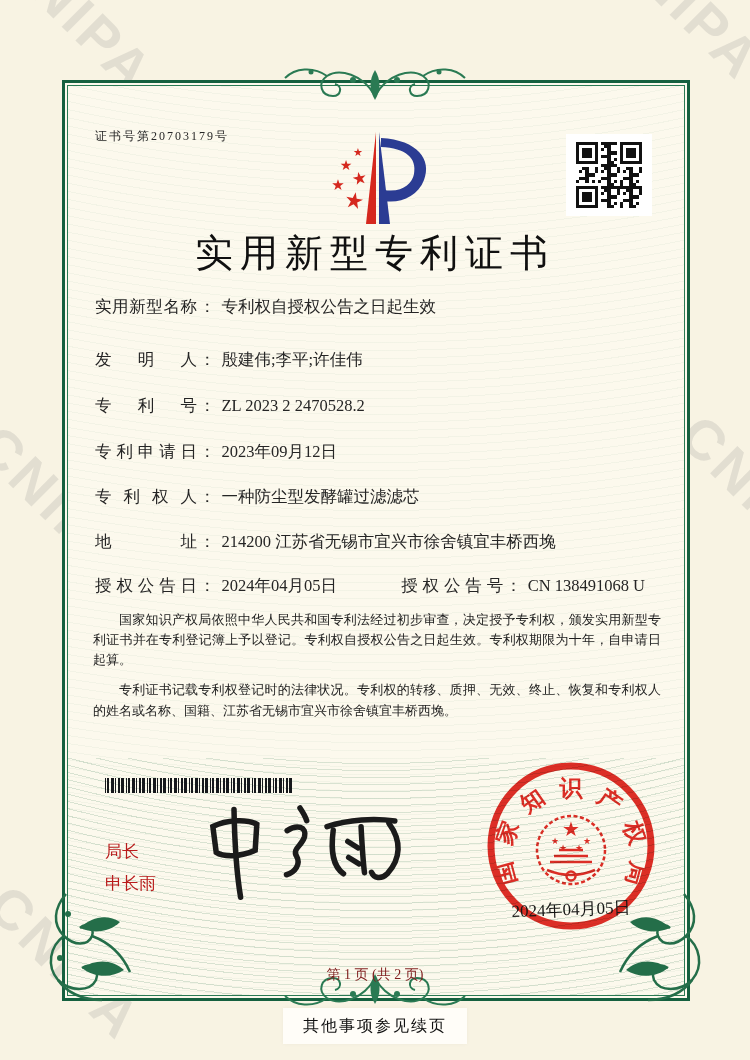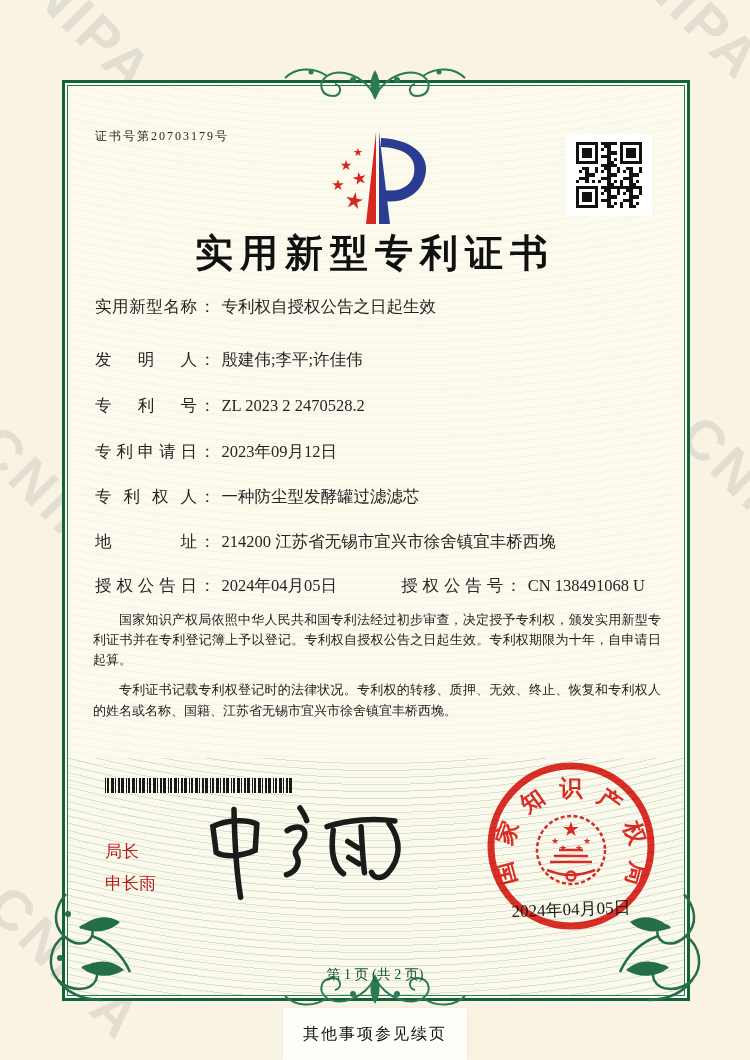--- a/index.html
+++ b/index.html
@@ -41,21 +41,21 @@
     position:absolute;left:95px;top:128px;font-size:12px;color:#262626;
     letter-spacing:2px;
   }
   .logo{position:absolute;left:302px;top:128px;}
   .qr-wrap{
     position:absolute;left:566px;top:134px;width:86px;height:82px;
     background:#fff;display:flex;align-items:center;justify-content:center;
   }
   .title{
     position:absolute;left:0;top:228px;width:100%;text-align:center;
-    font-size:38px;font-weight:bold;color:#101010;letter-spacing:7px;
+    font-size:38px;font-weight:normal;color:#101010;letter-spacing:7px;
   }
   
   .fields{position:absolute;left:95px;top:0;width:575px;font-size:16.5px;color:#252525;}
   .frow{position:absolute;white-space:nowrap;}
   .flabel{display:inline-flex;width:102px;vertical-align:bottom;}
   .jc{justify-content:space-between;}
   .fcolon{margin:0 6px 0 2px;}
   .frow2{display:inline-block;margin-left:60px;}
   
   .paras{
@@ -67,24 +67,24 @@
   .barcode{position:absolute;left:105px;top:778px;}
   .signer{
     position:absolute;left:105px;top:836px;
     font-family:"Liberation Sans","DejaVu Sans",sans-serif;
     font-size:17px;color:#b91c1c;line-height:32px;
   }
   .signature{position:absolute;left:190px;top:796px;}
   .seal{position:absolute;left:483px;top:758px;mix-blend-mode:multiply;}
   .page-info{
     position:absolute;left:0;top:966px;width:100%;text-align:center;
-    font-size:14px;color:#14532d;
+    font-size:14px;color:#7f1d1d;
   }
   .cont-note{
-    position:absolute;left:283px;top:1008px;width:184px;height:52px;
+    position:absolute;left:283px;top:1008px;width:184px;height:36px;
     background:#fffdf8;display:flex;align-items:center;justify-content:center;
     font-size:16px;color:#111;letter-spacing:2px;box-shadow:0 0 4px rgba(0,0,0,0.04);
   }
 </style>
 </head>
 <body>
 
 <span class="wm gray" style="left:-18px;top:-18px;font-size:56px;">CNIPA</span>
 <span class="wm gray" style="left:590px;top:-30px;font-size:56px;">CNIPA</span>
 <span class="wm warm" style="left:430px;top:290px;font-size:62px;">CNIPA</span>

